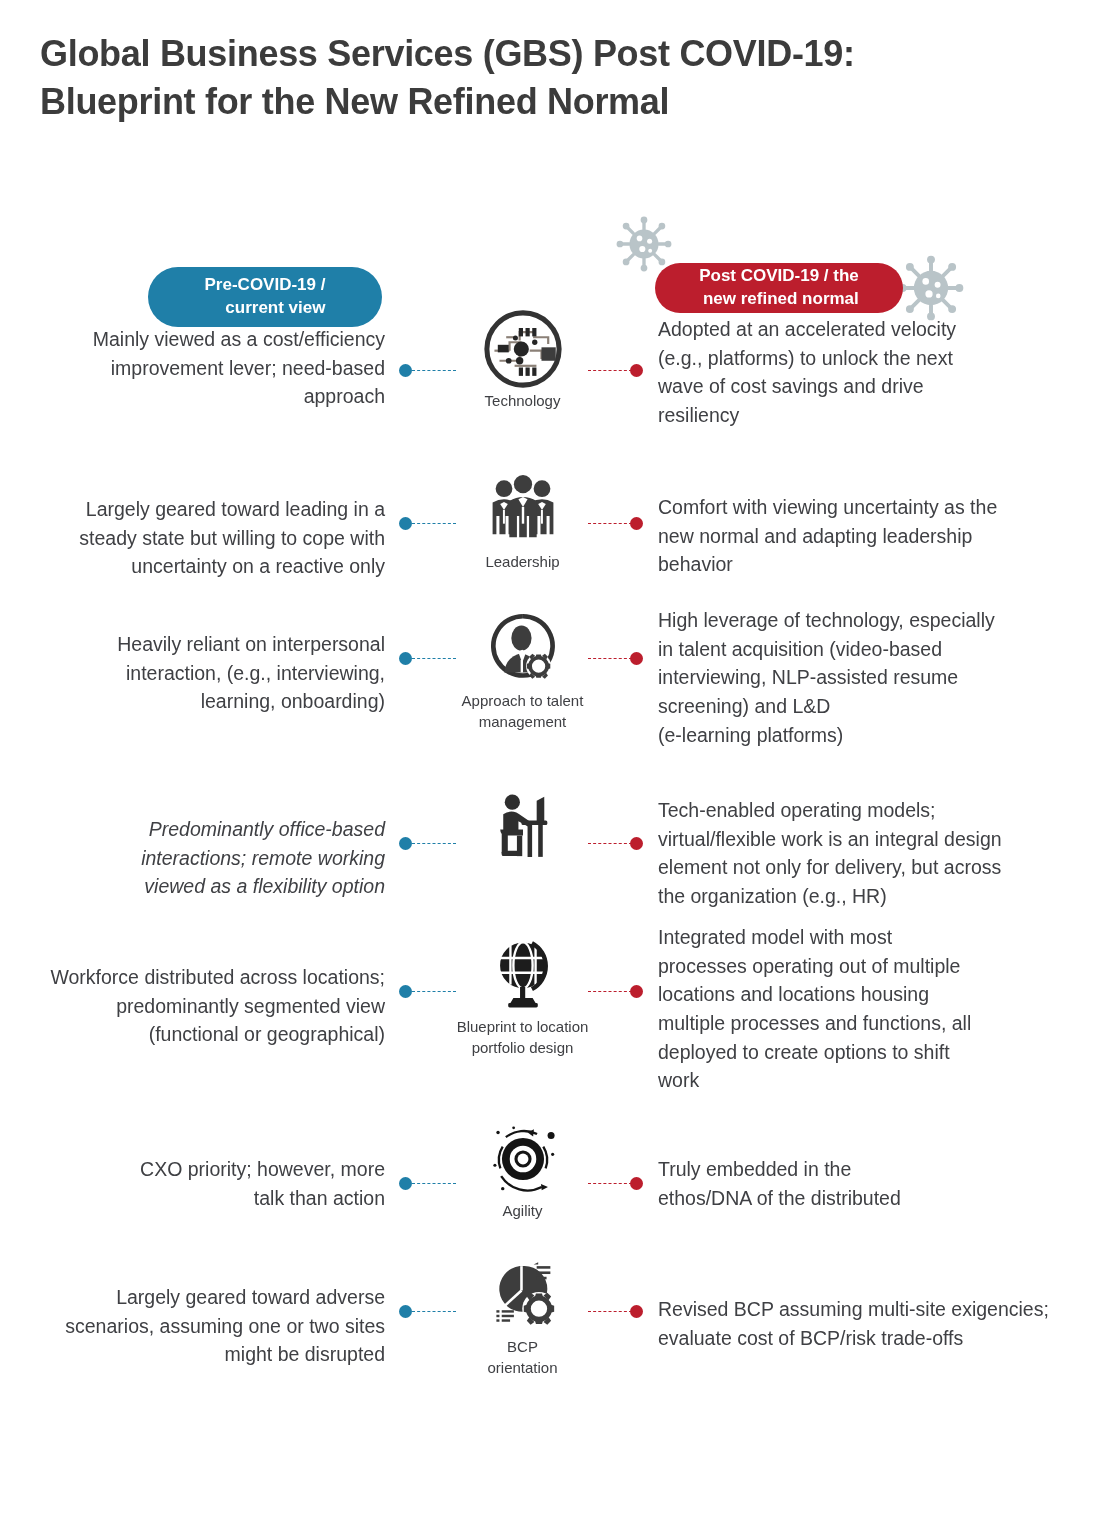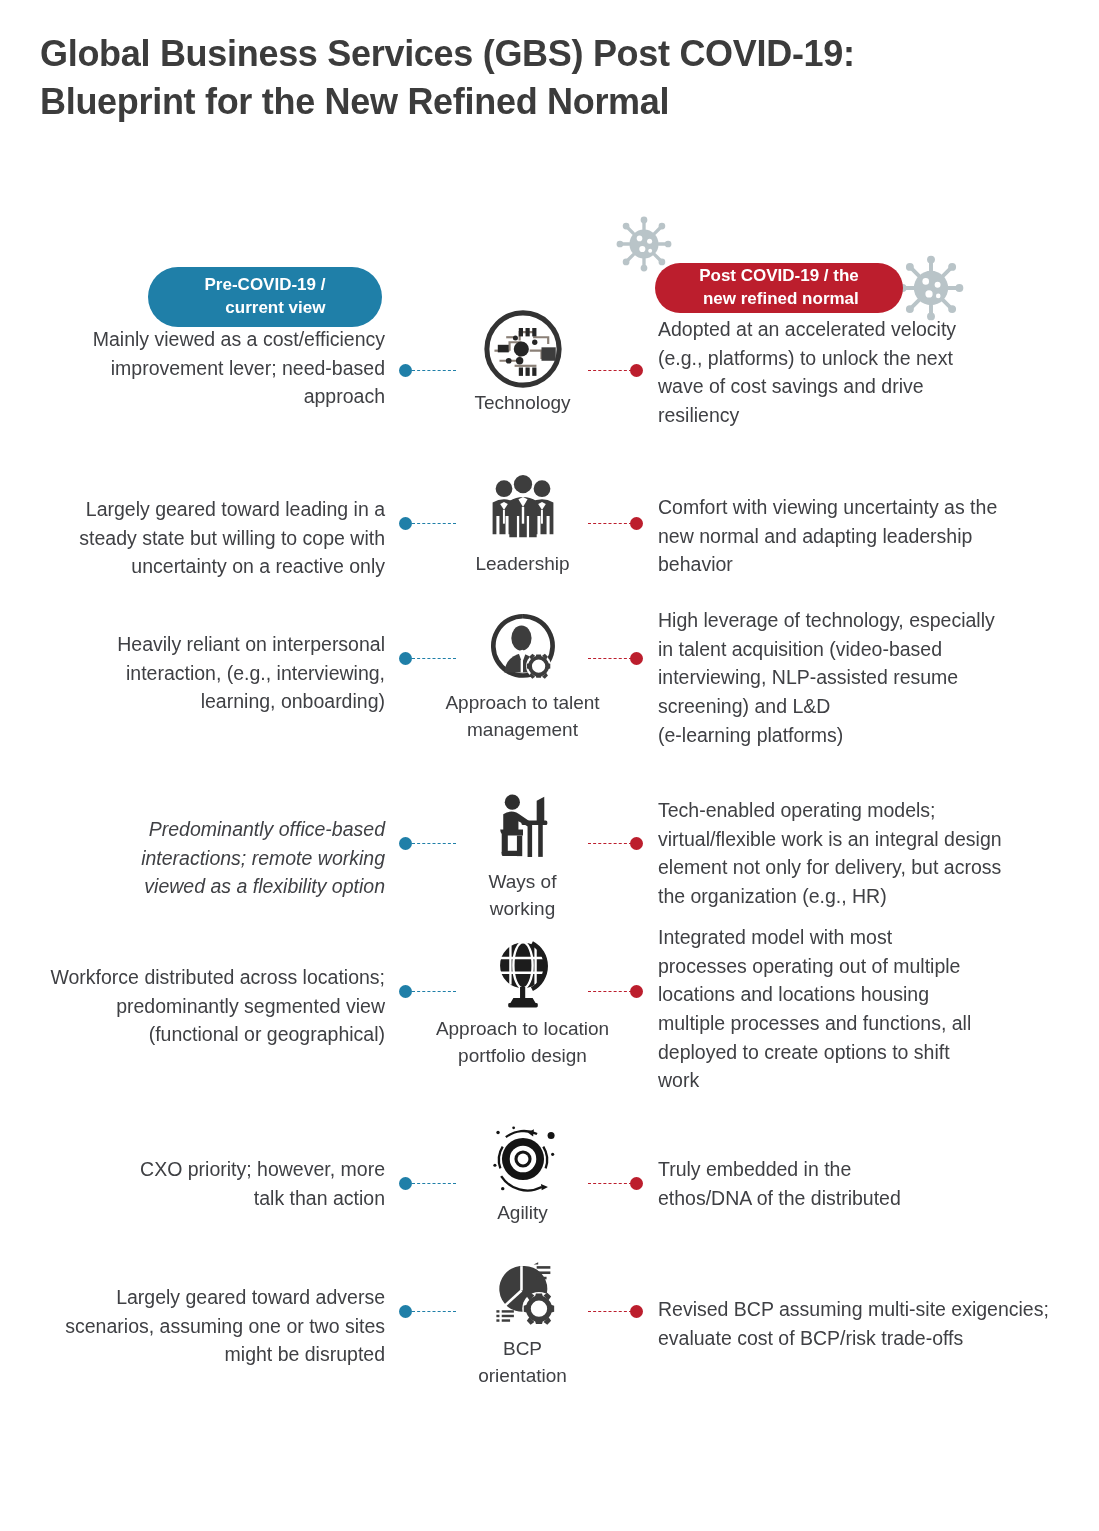--- a/index.html
+++ b/index.html
@@ -100,21 +100,21 @@
     width: 205px;
     text-align: center;
   }
   .icon-wrap {
     height: 74px;
     display: flex;
     align-items: center;
     justify-content: center;
   }
   .icon-label {
-    font-size: 19px;
+    font-size: 15px;
     line-height: 1.4;
     color: #3f4044;
     margin-top: 4px;
     white-space: pre-line;
   }
 
   
   .dot {
     position: absolute;
     width: 13px;
@@ -387,22 +387,20 @@
           <path d="M20 52 h30 v8 H30 v24 h-8 V58 q-2 -3 -2 -6 z"></path>
           <rect x="22" y="80" width="26" height="7" rx="2"></rect>
           <rect x="42" y="60" width="7" height="27"></rect>
           <path d="M58 42 h4 v46 h-6 V46 z"></path>
           <rect x="48" y="40" width="34" height="6" rx="2"></rect>
           <path d="M68 14 l10 -5 v34 h-10 z"></path>
           <rect x="70" y="46" width="6" height="42"></rect>
         </g>
       </svg>
     </div>
-    <div class="icon-label">Ways of
-working</div>
   </div>
   <div class="dash dash-red" style="top:28px;"></div>
   <div class="dot dot-red" style="top:22px;"></div>
   <div class="col-right" style="top:-19px;">Tech-enabled operating models;
 virtual/flexible work is an integral design
 element not only for delivery, but across
 the organization (e.g., HR)</div>
 </div>
 
 <div class="row" style="top:963px;">
@@ -423,21 +421,21 @@
           <line x1="19" y1="47" x2="81" y2="47"></line>
           <line x1="33" y1="10" x2="33" y2="63"></line>
           <line x1="67" y1="10" x2="67" y2="63"></line>
         </g>
         <path d="M62 7 a35 35 0 0 1 0 62" fill="none" stroke="#1c1c1c" stroke-width="6"></path>
         <rect x="46" y="66" width="7" height="16" fill="#1c1c1c"></rect>
         <path d="M33 88 h34 l-4 -7 H37 z" fill="#1c1c1c"></path>
         <rect x="30" y="88" width="40" height="6" rx="2" fill="#1c1c1c"></rect>
       </svg>
     </div>
-    <div class="icon-label">Approach to location
+    <div class="icon-label">Blueprint to location
 portfolio design</div>
   </div>
   <div class="dash dash-red" style="top:28px;"></div>
   <div class="dot dot-red" style="top:22px;"></div>
   <div class="col-right" style="top:-40px;">Integrated model with most
 processes operating out of multiple
 locations and locations housing
 multiple processes and functions, all
 deployed to create options to shift
 work</div>

